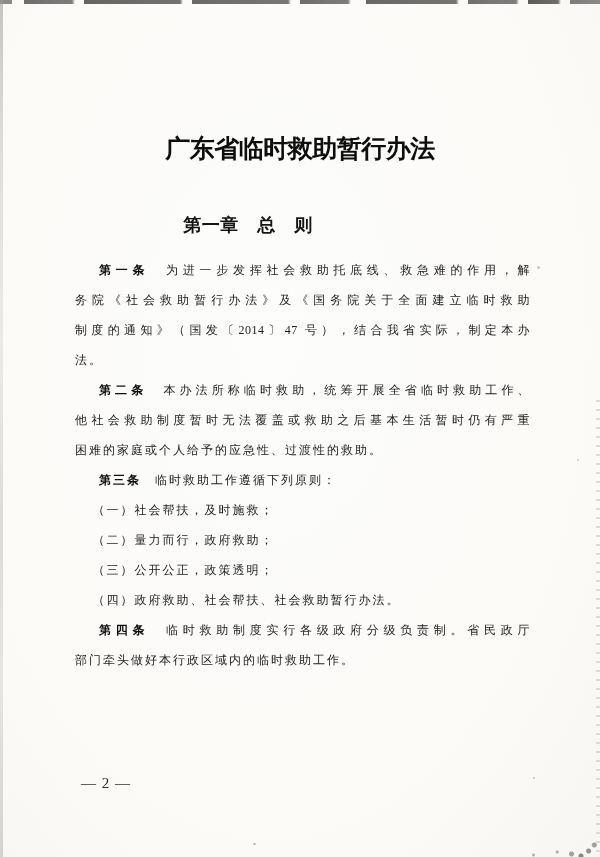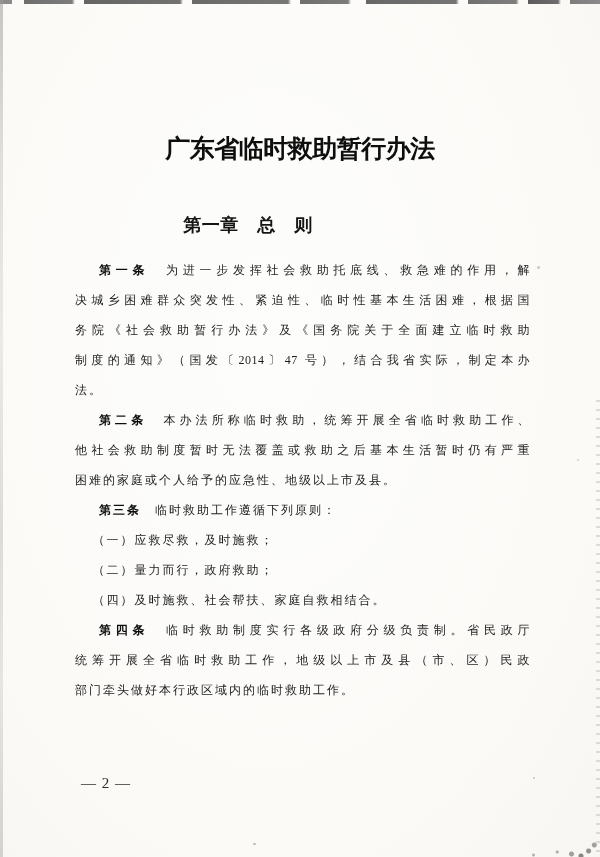--- a/index.html
+++ b/index.html
@@ -107,35 +107,34 @@
   <div class="speck s3"></div>
   <div class="speck s4"></div>
   <div class="br-noise"></div>
 
   <div class="doc-title">广东省临时救助暂行办法</div>
   <div class="chapter">第一章　总　则</div>
 
   <div class="body-text">
 
     <div class="line indent2 full"><span class="art">第一条</span><span>　为进一步发挥社会救助托底线、救急难的作用，解</span></div>
-    <div class="line full"><span>决城乡困难群众突发性、紧迫性、临时性基本生活困难，根据国</span></div>
     <div class="line full"><span>务院《社会救助暂行办法》及《国务院关于全面建立临时救助</span></div>
     <div class="line full"><span>制度的通知》（国发〔2014〕47 号），结合我省实际，制定本办</span></div>
     <div class="line"><span>法。</span></div>
 
     <div class="line indent2 full"><span class="art">第二条</span><span>　本办法所称临时救助，统筹开展全省临时救助工作、</span></div>
     <div class="line full"><span>他社会救助制度暂时无法覆盖或救助之后基本生活暂时仍有严重</span></div>
-    <div class="line"><span>困难的家庭或个人给予的应急性、地级以上市及县。</span></div>
+    <div class="line"><span>困难的家庭或个人给予的应急性、过渡性的救助。</span></div>
 
     <div class="line indent2"><span class="art">第三条</span><span>　临时救助工作遵循下列原则：</span></div>
-    <div class="line indent15"><span>（一）应救尽救，及时施救；</span></div>
+    <div class="line indent15"><span>（一）社会帮扶，及时施救；</span></div>
     <div class="line indent15"><span>（二）量力而行，政府救助；</span></div>
-    <div class="line indent15"><span>（四）及时施救、社会帮扶、家庭自救相结合。</span></div>
+    <div class="line indent15"><span>（三）公开公正，政策透明；</span></div>
+    <div class="line indent15"><span>（四）政府救助、社会帮扶、社会救助暂行办法。</span></div>
 
     <div class="line indent2 full"><span class="art">第四条</span><span>　临时救助制度实行各级政府分级负责制。省民政厅</span></div>
-    <div class="line full"><span>统筹开展全省临时救助工作，地级以上市及县（市、区）民政</span></div>
     <div class="line"><span>部门牵头做好本行政区域内的临时救助工作。</span></div>
 
   </div>
 
   <div class="pageno">— 2 —</div>
 
 </div>
 
 </body></html>

